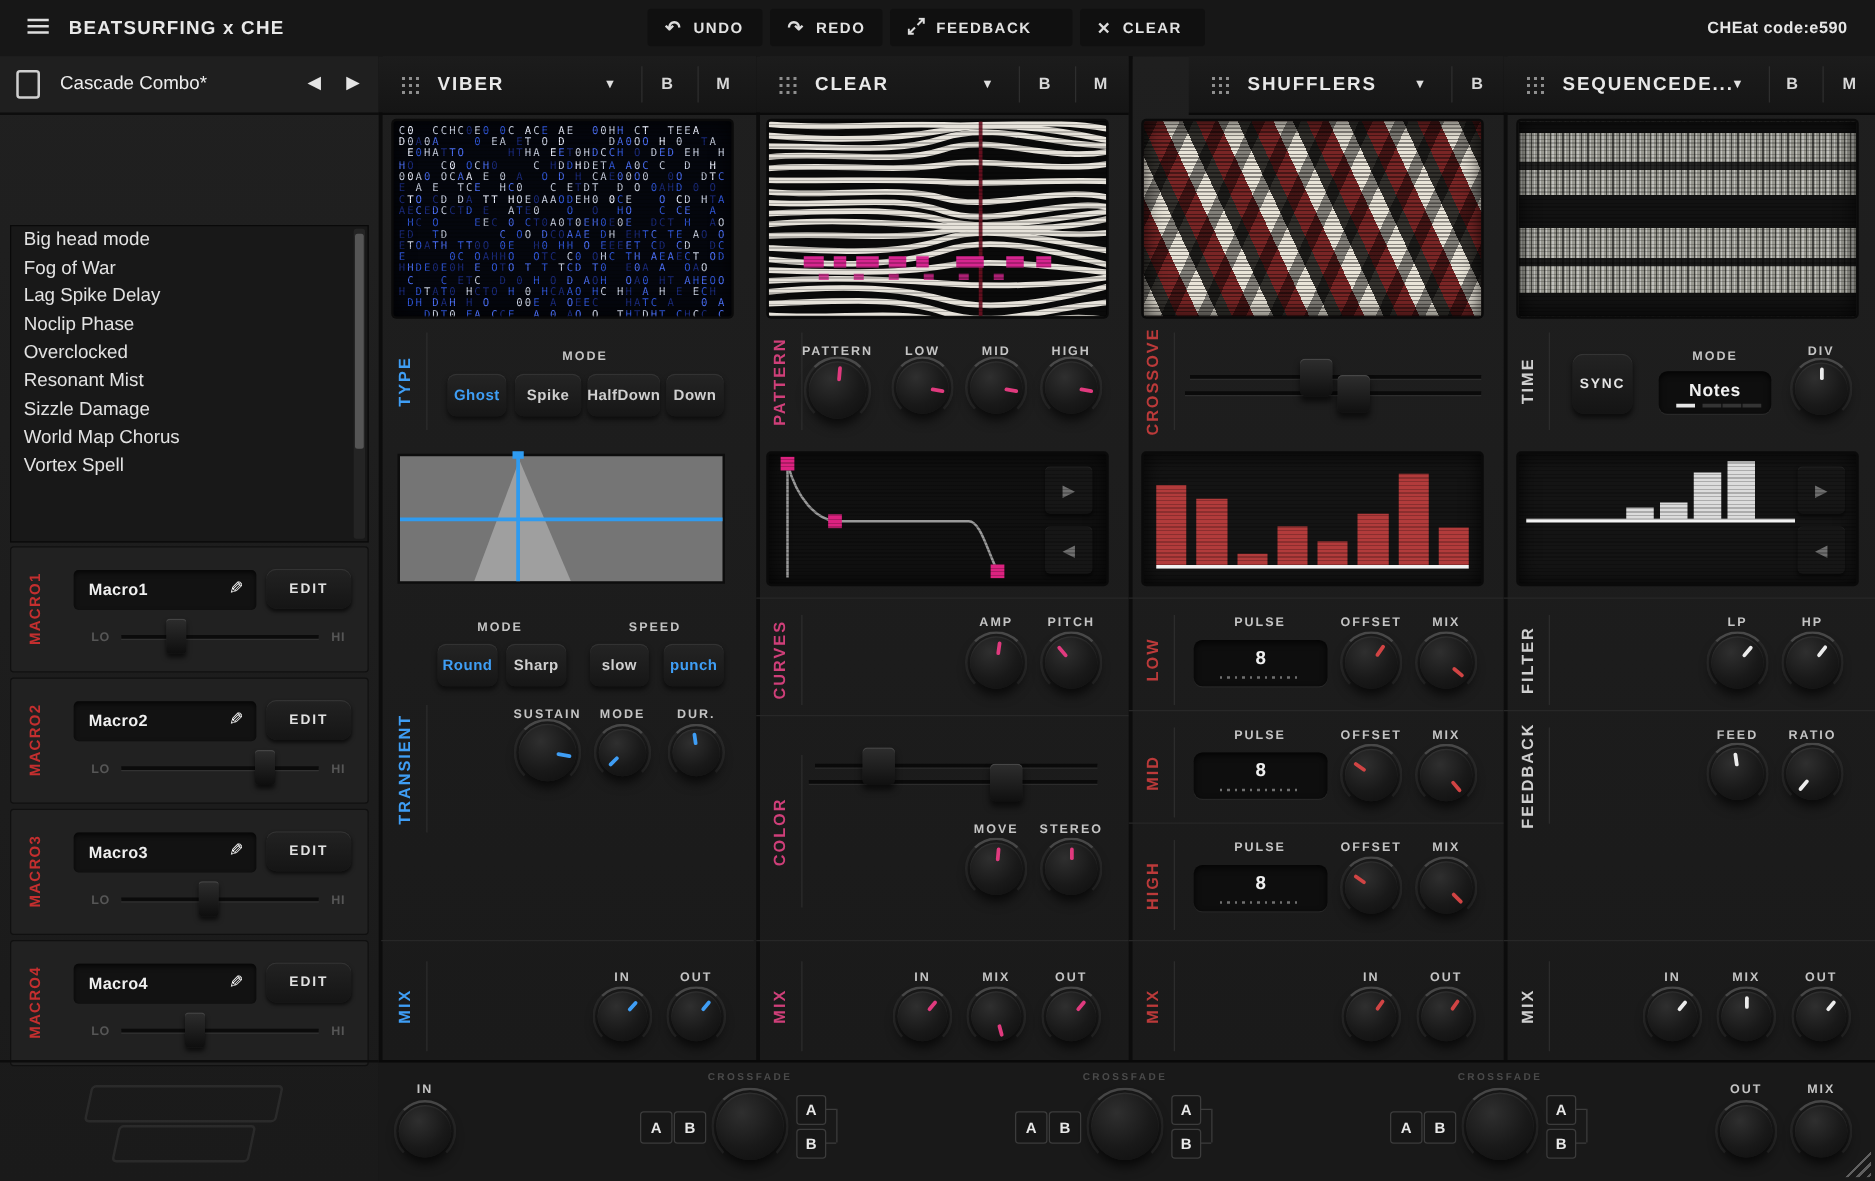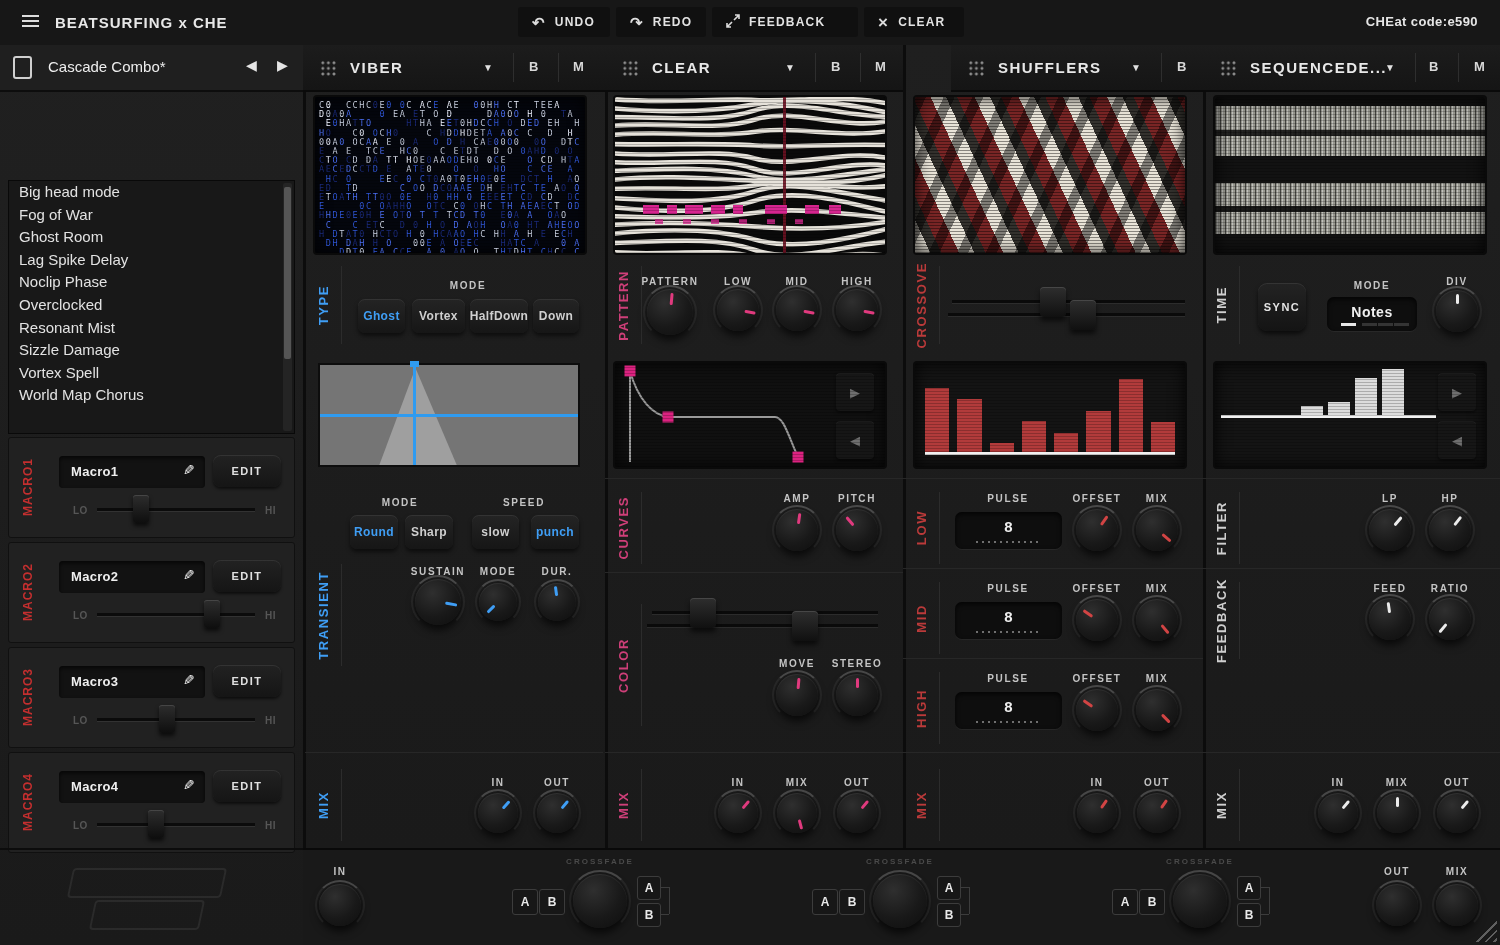--- a/index.html
+++ b/index.html
@@ -151,28 +151,27 @@
   <div id="pane-left">
     <div class="fieldrow">
       <div class="abs" style="left:13px;top:11px;width:19px;height:23px;border:2px solid #cfcfcf;border-radius:3px;box-sizing:border-box"></div>
       <div class="abs" style="left:48px;top:13px;font-size:15px;color:#eee">Cascade Combo*</div>
       <div class="arrowtxt" style="left:246px">◀</div>
       <div class="arrowtxt" style="left:277px">▶</div>
     </div>
     <div class="abs" style="left:8px;top:135px;width:285px;height:252px;background:#181818;border:1px solid #090909;overflow:hidden">
       <div class="pitem">Big head mode</div>
       <div class="pitem">Fog of War</div>
-      <div class="pitem">Ghost Room</div>
       <div class="pitem">Lag Spike Delay</div>
       <div class="pitem">Noclip Phase</div>
       <div class="pitem">Overclocked</div>
       <div class="pitem">Resonant Mist</div>
       <div class="pitem">Sizzle Damage</div>
+      <div class="pitem">World Map Chorus</div>
       <div class="pitem">Vortex Spell</div>
-      <div class="pitem">World Map Chorus</div>
       <div class="scroll">
           <div class="th" style="top:4px;height:172px"></div>
         </div>
     </div>
 
     <div class="macpanel" style="top:392px">
       <div class="mrail">
           <span>MACRO1</span>
         </div>
       <div class="macname">
@@ -269,21 +268,21 @@
 <span style="color:#1a2a7a">H</span> <span style="color:#2f55d4">D</span><span style="color:#c7cede">T</span><span style="color:#1a2a7a">A</span><span style="color:#2f55d4">T</span><span style="color:#1a2a7a">0</span> <span style="color:#c7cede">H</span><span style="color:#1a2a7a">C</span><span style="color:#1a2a7a">T</span><span style="color:#1a2a7a">O</span> <span style="color:#2f55d4">H</span> <span style="color:#c7cede">0</span> <span style="color:#2f55d4">H</span><span style="color:#1a2a7a">C</span><span style="color:#1a2a7a">A</span><span style="color:#2f55d4">A</span><span style="color:#2f55d4">O</span> <span style="color:#2f55d4">H</span><span style="color:#c7cede">C</span> <span style="color:#c7cede">H</span><span style="color:#1a2a7a">H</span> <span style="color:#4a6df0">A</span> <span style="color:#c7cede">H</span> <span style="color:#1a2a7a">E</span> <span style="color:#c7cede">E</span><span style="color:#2f55d4">C</span><span style="color:#1a2a7a">H</span> 
  <span style="color:#2f55d4">D</span><span style="color:#2f55d4">H</span> <span style="color:#4a6df0">D</span><span style="color:#1a2a7a">A</span><span style="color:#4a6df0">H</span> <span style="color:#1a2a7a">H</span> <span style="color:#4a6df0">O</span>   <span style="color:#c7cede">0</span><span style="color:#c7cede">0</span><span style="color:#2f55d4">E</span> <span style="color:#1a2a7a">A</span> <span style="color:#4a6df0">O</span><span style="color:#1a2a7a">E</span><span style="color:#2f55d4">E</span><span style="color:#1a2a7a">C</span>   <span style="color:#1a2a7a">H</span><span style="color:#1a2a7a">A</span><span style="color:#2f55d4">T</span><span style="color:#2f55d4">C</span> <span style="color:#1a2a7a">A</span>   <span style="color:#4a6df0">0</span> <span style="color:#4a6df0">A</span>
    <span style="color:#2f55d4">D</span><span style="color:#c7cede">D</span><span style="color:#2f55d4">T</span><span style="color:#c7cede">0</span> <span style="color:#2f55d4">E</span><span style="color:#4a6df0">A</span> <span style="color:#4a6df0">C</span><span style="color:#1a2a7a">C</span><span style="color:#2f55d4">E</span>  <span style="color:#4a6df0">A</span> <span style="color:#4a6df0">0</span> <span style="color:#1a2a7a">A</span><span style="color:#4a6df0">O</span> <span style="color:#c7cede">O</span>  <span style="color:#c7cede">T</span><span style="color:#2f55d4">H</span><span style="color:#1a2a7a">T</span><span style="color:#c7cede">D</span><span style="color:#4a6df0">H</span><span style="color:#2f55d4">T</span> <span style="color:#2f55d4">C</span><span style="color:#1a2a7a">H</span><span style="color:#c7cede">C</span><span style="color:#1a2a7a">C</span> <span style="color:#4a6df0">C</span>
 </div>
   </div>
   <div class="rail b" style="left:305px;top:262px;height:86px">
       <span>TYPE</span>
     </div>
   <div class="slabel" style="left:468px;top:280px">MODE</div>
   <div class="mbtn sel" style="left:358px;top:299px;width:47px">Ghost</div>
-  <div class="mbtn" style="left:412px;top:299px;width:53px">Vortex</div>
+  <div class="mbtn" style="left:412px;top:299px;width:53px">Spike</div>
   <div class="mbtn" style="left:470px;top:299px;width:58px">HalfDown</div>
   <div class="mbtn" style="left:533px;top:299px;width:46px">Down</div>
 
   <div id="wave">
     <div class="tri"></div>
       <div class="hl"></div>
       <div class="vl"></div>
     <div class="abs" style="left:90px;top:-4px;width:9px;height:6px;background:#2f9bf0"></div>
   </div>
 

